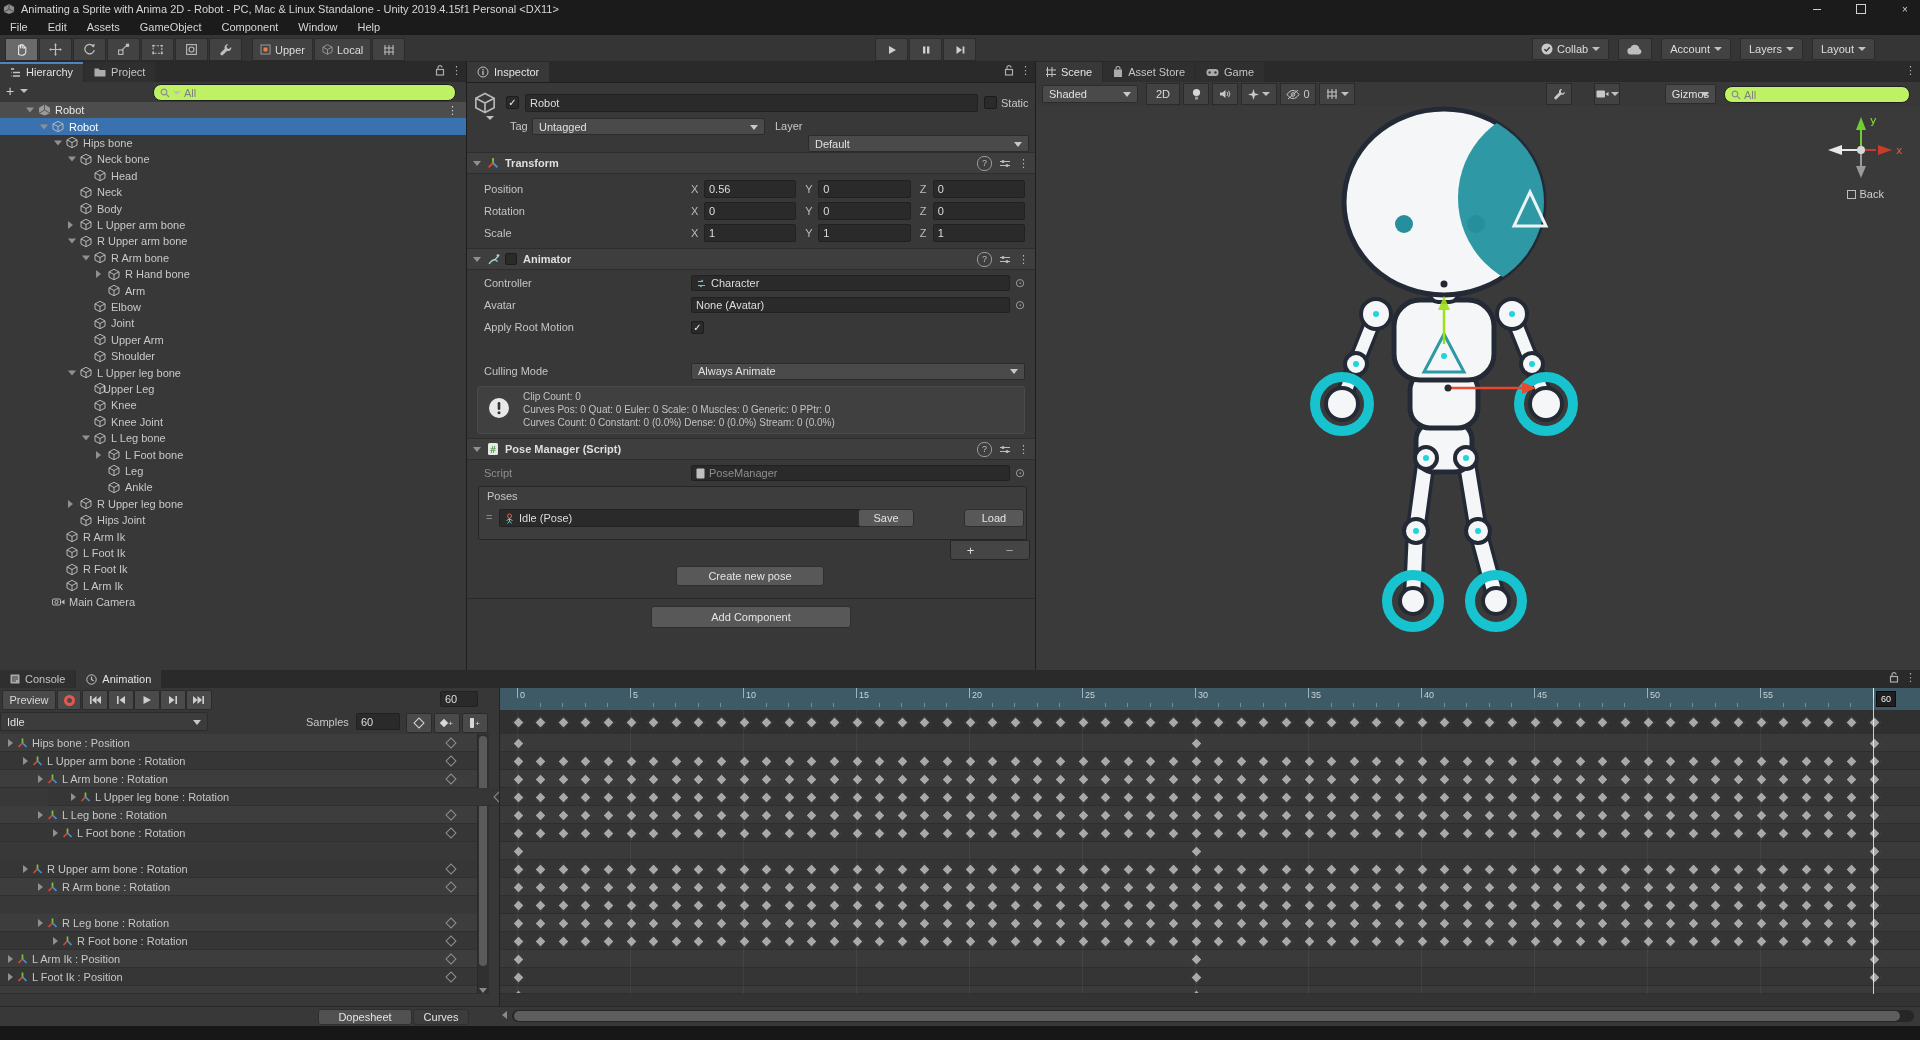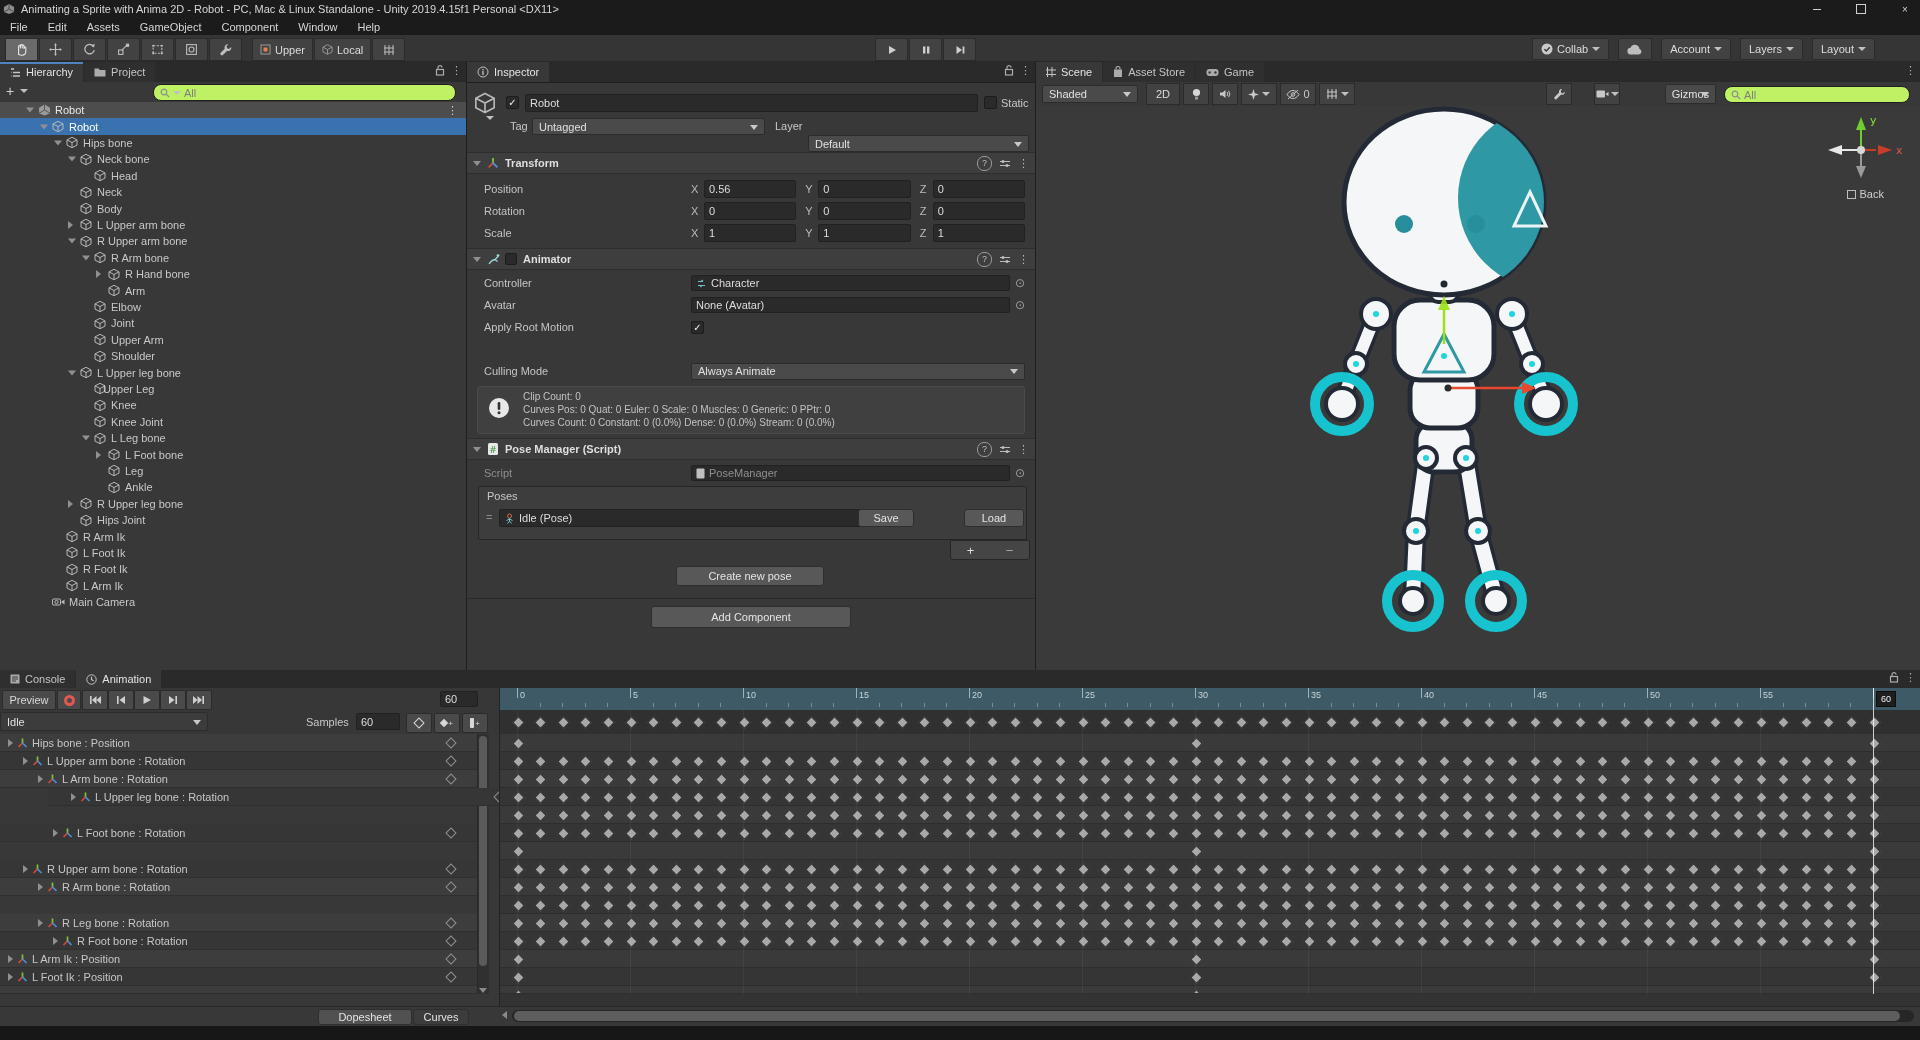--- a/index.html
+++ b/index.html
@@ -1141,20 +1141,32 @@
             <div class="h-icon" style="left: 32px;">
               <svg width="11" height="11" viewBox="0 0 11 11">
                 <path d="M5.5 5.5 V1" stroke="#7FBF3F" stroke-width="1.7"></path>
                 <path d="M5.5 5.5 L1.5 9.5" stroke="#D14A3A" stroke-width="1.7"></path>
                 <path d="M5.5 5.5 L9.5 9.5" stroke="#4A90D9" stroke-width="1.7"></path>
               </svg>
             </div>
             <div class="a-label" style="left: 47px;">L Upper leg bone : Rotation</div>
             <div class="a-addkey"></div>
           </div>
+          <div class="a-row alt" style="top: 72px;">
+            <div class="tri tri-r" style="left: 38px;"></div>
+            <div class="h-icon" style="left: 47px;">
+              <svg width="11" height="11" viewBox="0 0 11 11">
+                <path d="M5.5 5.5 V1" stroke="#7FBF3F" stroke-width="1.7"></path>
+                <path d="M5.5 5.5 L1.5 9.5" stroke="#D14A3A" stroke-width="1.7"></path>
+                <path d="M5.5 5.5 L9.5 9.5" stroke="#4A90D9" stroke-width="1.7"></path>
+              </svg>
+            </div>
+            <div class="a-label" style="left: 62px;">L Leg bone : Rotation</div>
+            <div class="a-addkey"></div>
+          </div>
           <div class="a-row base" style="top: 90px;">
             <div class="tri tri-r" style="left: 53px;"></div>
             <div class="h-icon" style="left: 62px;">
               <svg width="11" height="11" viewBox="0 0 11 11">
                 <path d="M5.5 5.5 V1" stroke="#7FBF3F" stroke-width="1.7"></path>
                 <path d="M5.5 5.5 L1.5 9.5" stroke="#D14A3A" stroke-width="1.7"></path>
                 <path d="M5.5 5.5 L9.5 9.5" stroke="#4A90D9" stroke-width="1.7"></path>
               </svg>
             </div>
             <div class="a-label" style="left: 77px;">L Foot bone : Rotation</div>

